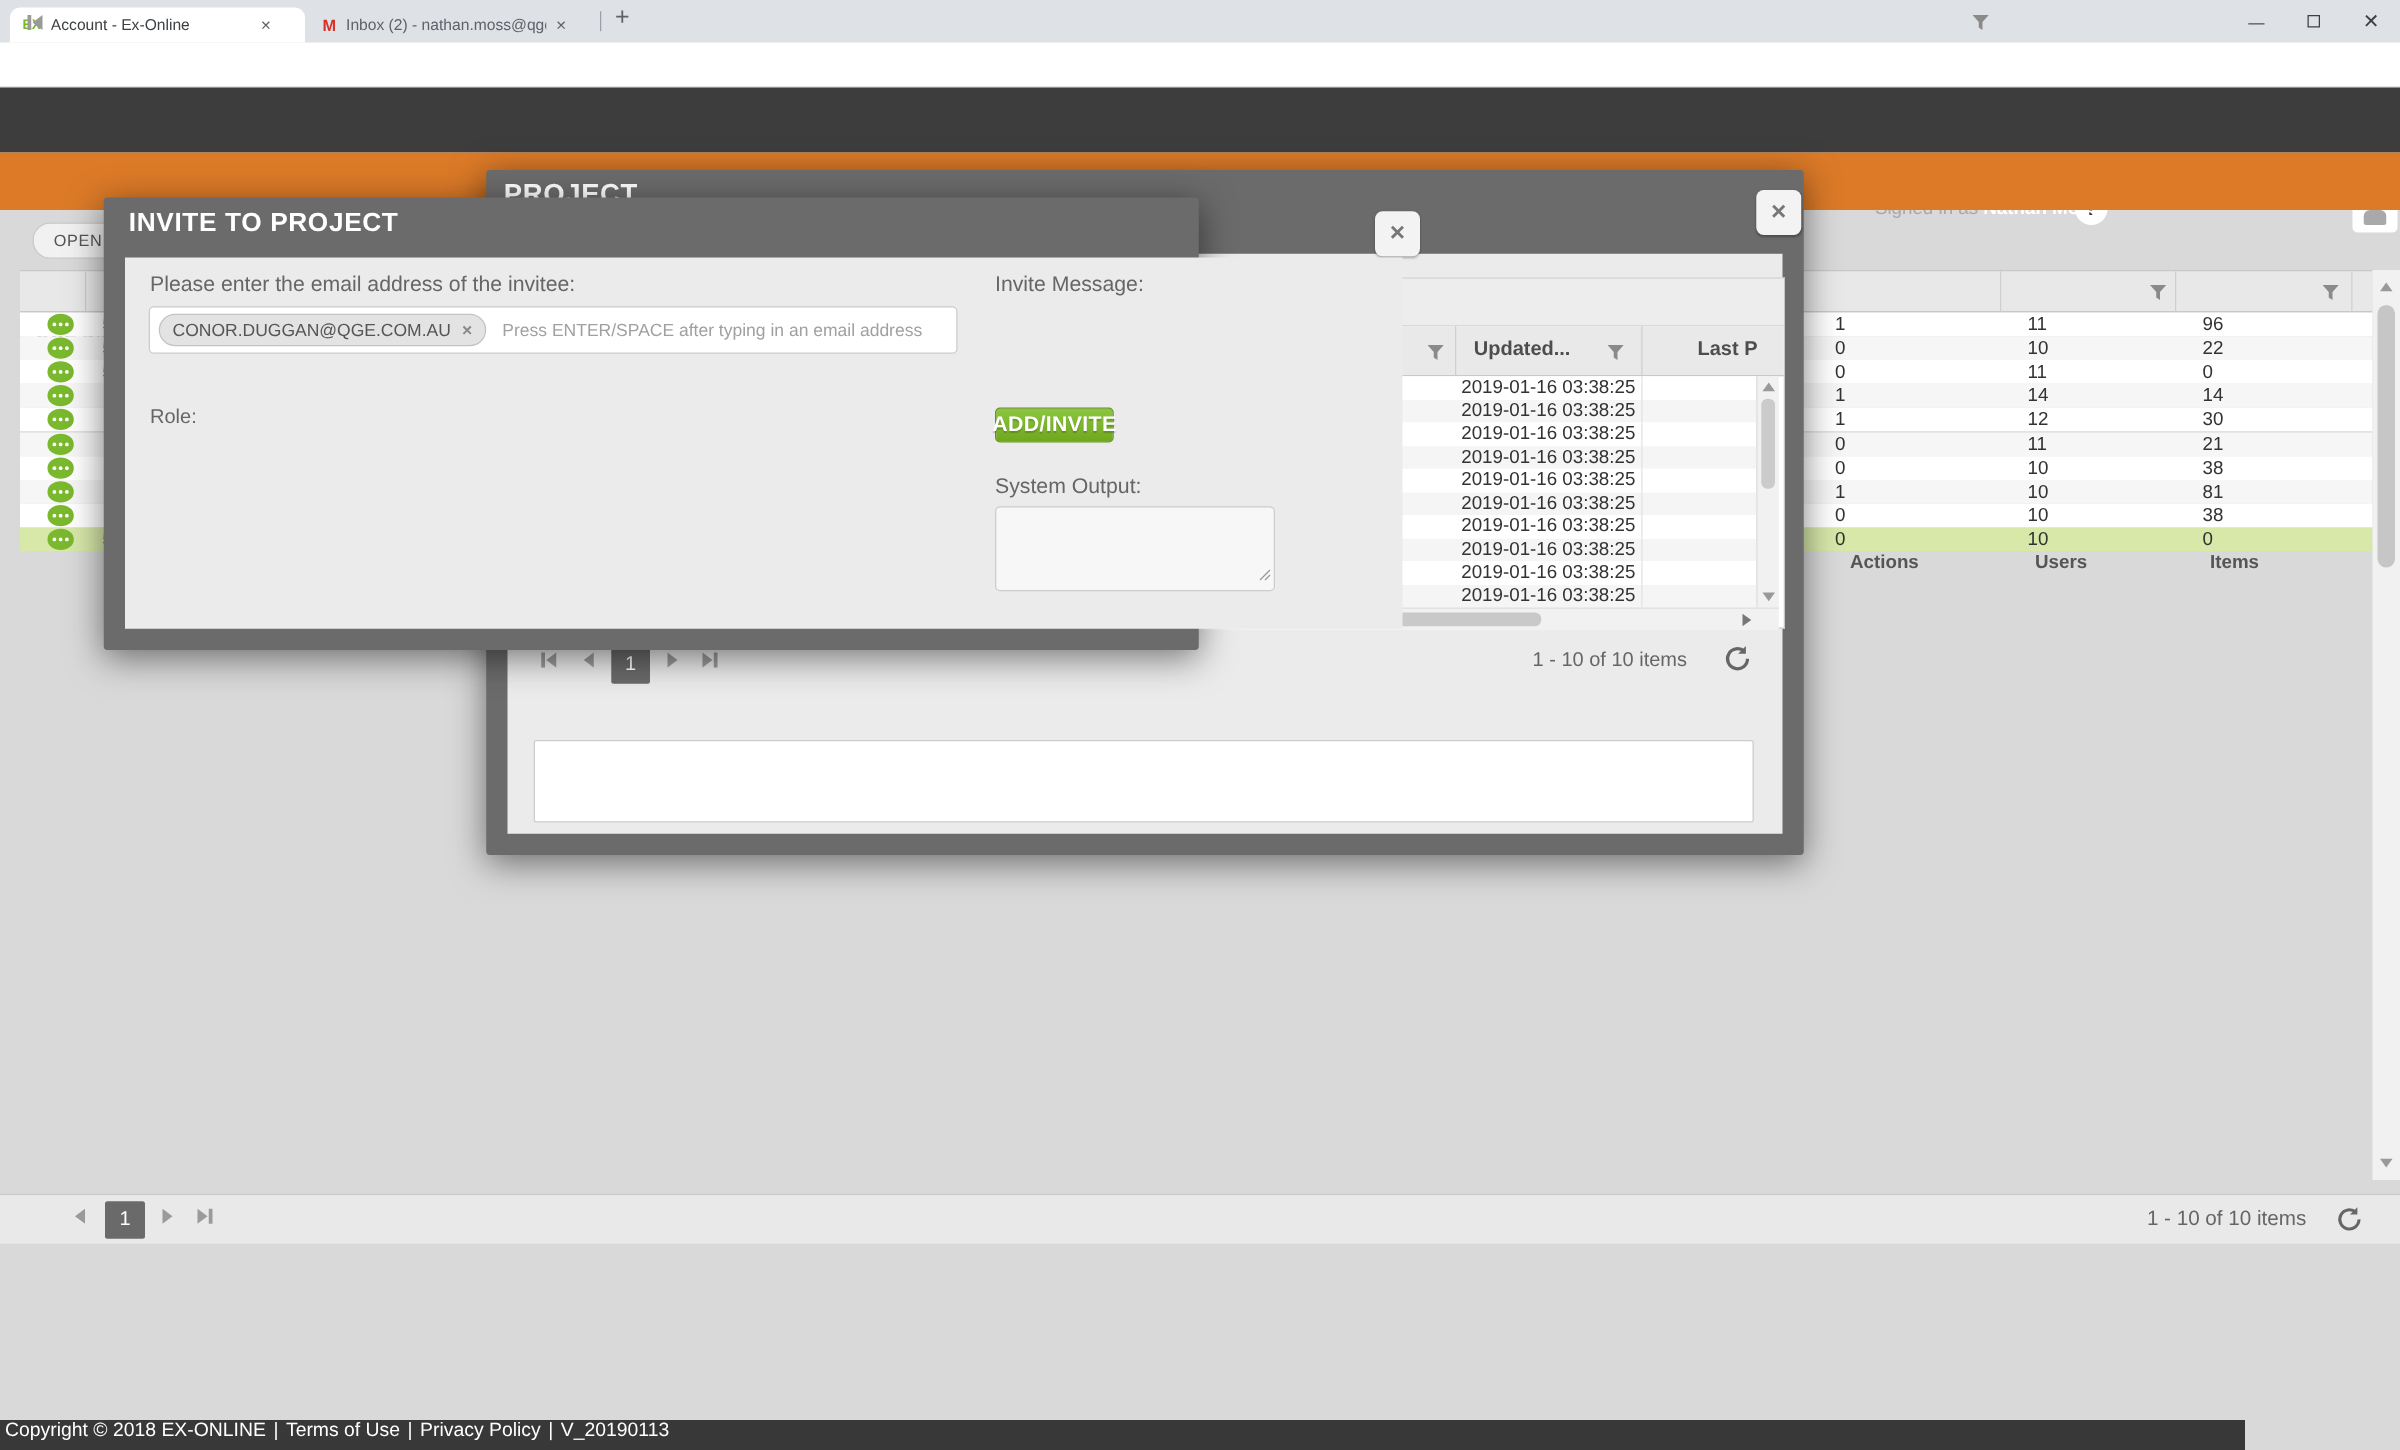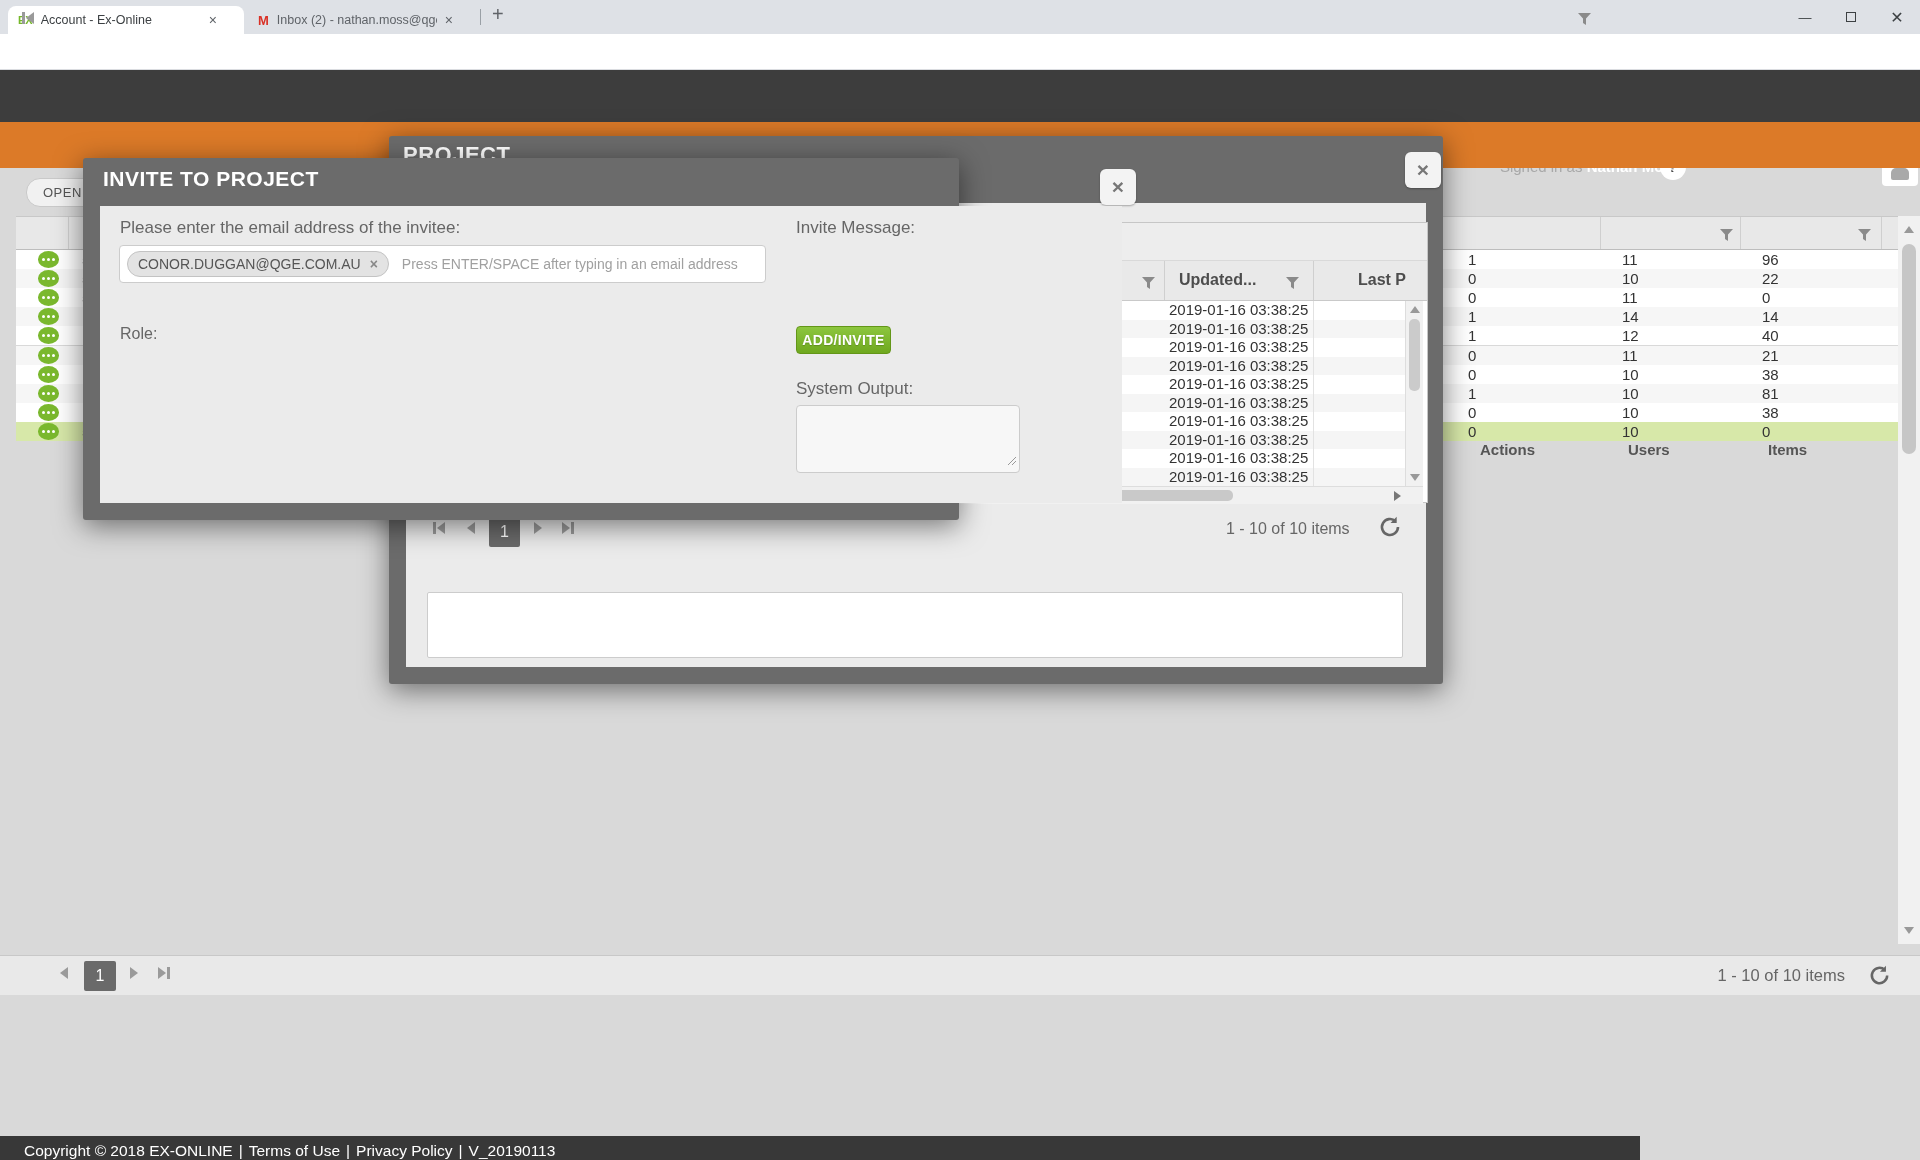--- a/index.html
+++ b/index.html
@@ -57,42 +57,42 @@
   .arr-rt{width:0;height:0;border-top:5px solid transparent;border-bottom:5px solid transparent;border-left:7px solid #777;}
   
   .pagerbar{left:0;top:955px;width:1920px;height:40px;background:#e9e9e9;border-top:1px solid #c8c8c8;}
   .pgbtn{display:flex;align-items:center;justify-content:center;}
   .tri-l{width:0;height:0;border-top:6px solid transparent;border-bottom:6px solid transparent;border-right:8px solid #9a9a9a;}
   .tri-r{width:0;height:0;border-top:6px solid transparent;border-bottom:6px solid transparent;border-left:8px solid #9a9a9a;}
   .bar-v{width:2.5px;height:12px;background:#9a9a9a;}
   .pgcur{background:#6a6a6a;color:#fff;font-size:16px;display:flex;align-items:center;justify-content:center;border-radius:2px;}
   .itemstxt{font-size:16.5px;color:#666;white-space:nowrap;}
   
-  #footer{left:0;top:1136px;width:1640px;height:24px;background:#383838;color:#fff;font-size:15.5px;display:flex;align-items:flex-end;padding-left:24px;gap:6px;white-space:nowrap;}
+  #footer{left:0;top:1136px;width:1796px;height:24px;background:#383838;color:#fff;font-size:15.5px;display:flex;align-items:flex-start;padding-left:4px;gap:6px;white-space:nowrap;}
   #footer a{color:#fff;text-decoration:none;}
   
   .dlg{background:#6b6b6b;border-radius:3px;box-shadow:0 6px 28px rgba(0,0,0,.5);}
   .dlgtitle{color:#fff;font-weight:700;letter-spacing:.5px;white-space:nowrap;}
   .dlgclose{width:36px;height:36px;background:#f3f3f3;border-radius:6px;color:#777;font-size:21px;font-weight:700;display:flex;align-items:center;justify-content:center;box-shadow:0 1px 2px rgba(0,0,0,.3);}
   .dlgbody{background:#ebebeb;}
   
   #pgrid{left:21px;top:19px;width:1001px;height:281px;border:1px solid #c6c6c6;background:#fff;}
   .gband{left:0;top:0;width:999px;height:38px;background:#ededed;border-bottom:1px solid #d9d9d9;}
   .ghead{left:0;top:38px;width:999px;height:40px;background:#e9e9e9;border-bottom:1px solid #c9c9c9;}
   .gth{top:10px;font-size:16px;font-weight:700;color:#4d4d4d;white-space:nowrap;}
   .prow{position:absolute;left:0;width:977px;height:18.5px;background:#fff;}
   .prow.alt{background:#f5f5f5;}
   .pdate{position:absolute;left:741px;top:0px;font-size:15px;color:#333;white-space:nowrap;}
   .gcol{position:absolute;left:885px;top:0;bottom:0;width:1px;background:#e2e2e2;}
   
   .box{background:#fff;border:1px solid #ccc;border-radius:4px;}
   .ph{color:#a0a0a0;}
   .chip{display:inline-flex;align-items:center;height:26px;background:#e3e3e3;border:1px solid #c3c3c3;border-radius:13px;padding:0 10px;font-size:14px;color:#555;}
   .chipx{margin-left:9px;color:#888;font-weight:700;font-size:14px;}
-  .greenbtn{background:linear-gradient(#8cc63e,#6fa81f);border:1px solid #639618;border-radius:4px;color:#fff;font-weight:700;font-size:14px;letter-spacing:.3px;display:flex;align-items:center;justify-content:center;text-shadow:0 1px 1px rgba(0,0,0,.2);}
+  .greenbtn{background:linear-gradient(#8cc63e,#6fa81f);border:1px solid #639618;border-radius:4px;color:#fff;font-weight:700;font-size:17px;letter-spacing:.3px;display:flex;align-items:center;justify-content:center;text-shadow:0 1px 1px rgba(0,0,0,.2);}
   .lbl{color:#666;}
   .handle{position:absolute;right:2px;bottom:2px;}
 </style>
 </head>
 <body>
 
 <div id="screen">
 
   <div class="abs" id="tabstrip">
     <div class="abs tab active" style="left:8px;width:236px;">
@@ -223,21 +223,21 @@
       </div>
       <div class="mrow" style="top: 76.4px;">
         <span class="dotbtn">
           <i></i>
           <i></i>
           <i></i>
         </span>
         <span class="mnum"></span>
         <span class="mval a">1</span>
         <span class="mval u">12</span>
-        <span class="mval i">40</span>
+        <span class="mval i">30</span>
       </div>
       <div class="mrow alt" style="top: 95.5px;">
         <span class="dotbtn">
           <i></i>
           <i></i>
           <i></i>
         </span>
         <span class="mnum"></span>
         <span class="mval a">0</span>
         <span class="mval u">11</span>

